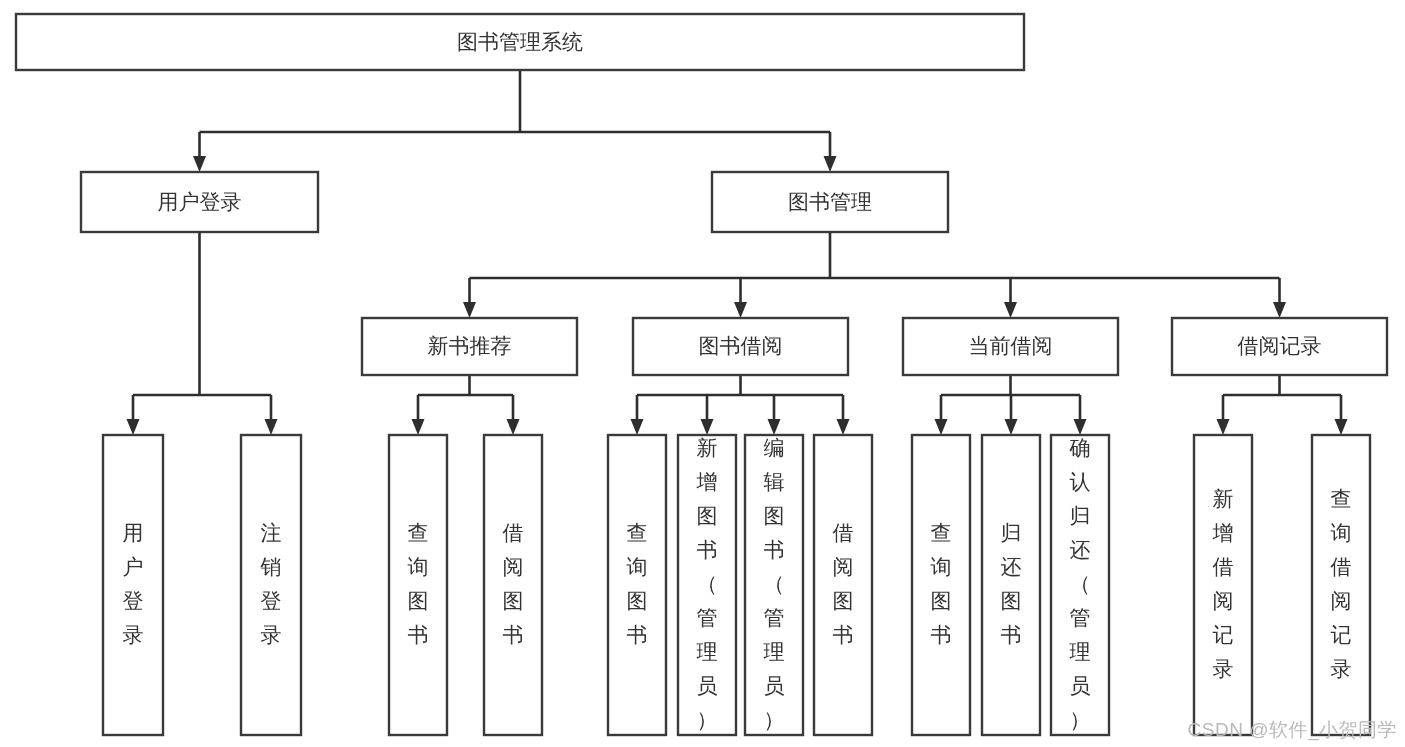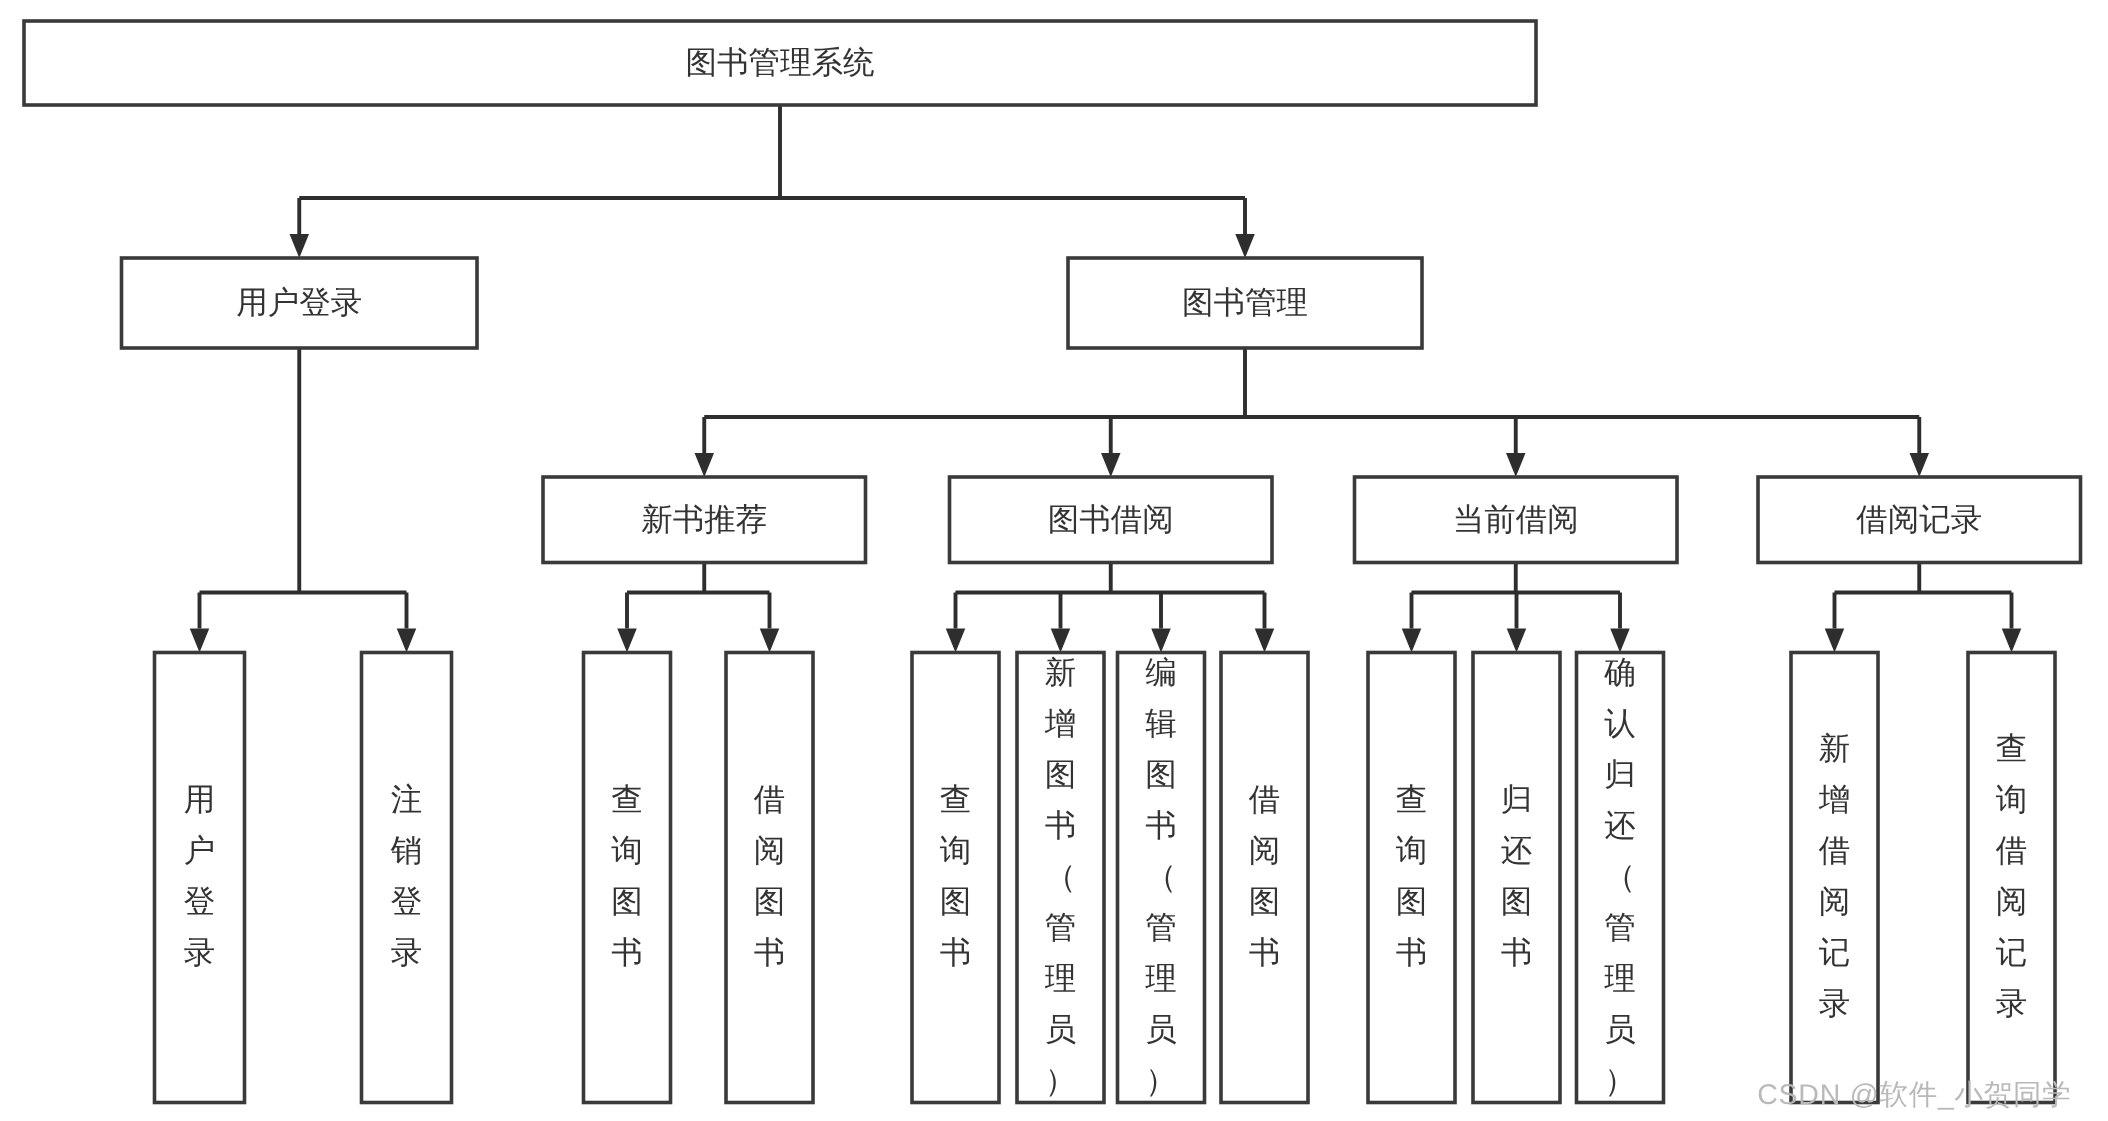--- a/index.html
+++ b/index.html
@@ -50,21 +50,21 @@
     dominant-baseline: middle;
   }
   .node-label-v {
     font-family: "Liberation Sans", "DejaVu Sans", sans-serif;
     font-size: 21px;
     fill: #333333;
     text-anchor: middle;
   }
   .watermark-text {
     position: absolute;
-    right: 24px;
+    right: 8px;
     bottom: 4px;
     font-family: "Liberation Sans", "DejaVu Sans", sans-serif;
     font-size: 19px;
     color: #b9b9b9;
     letter-spacing: 0.5px;
     white-space: nowrap;
     user-select: none;
   }
 </style>
 </head>

